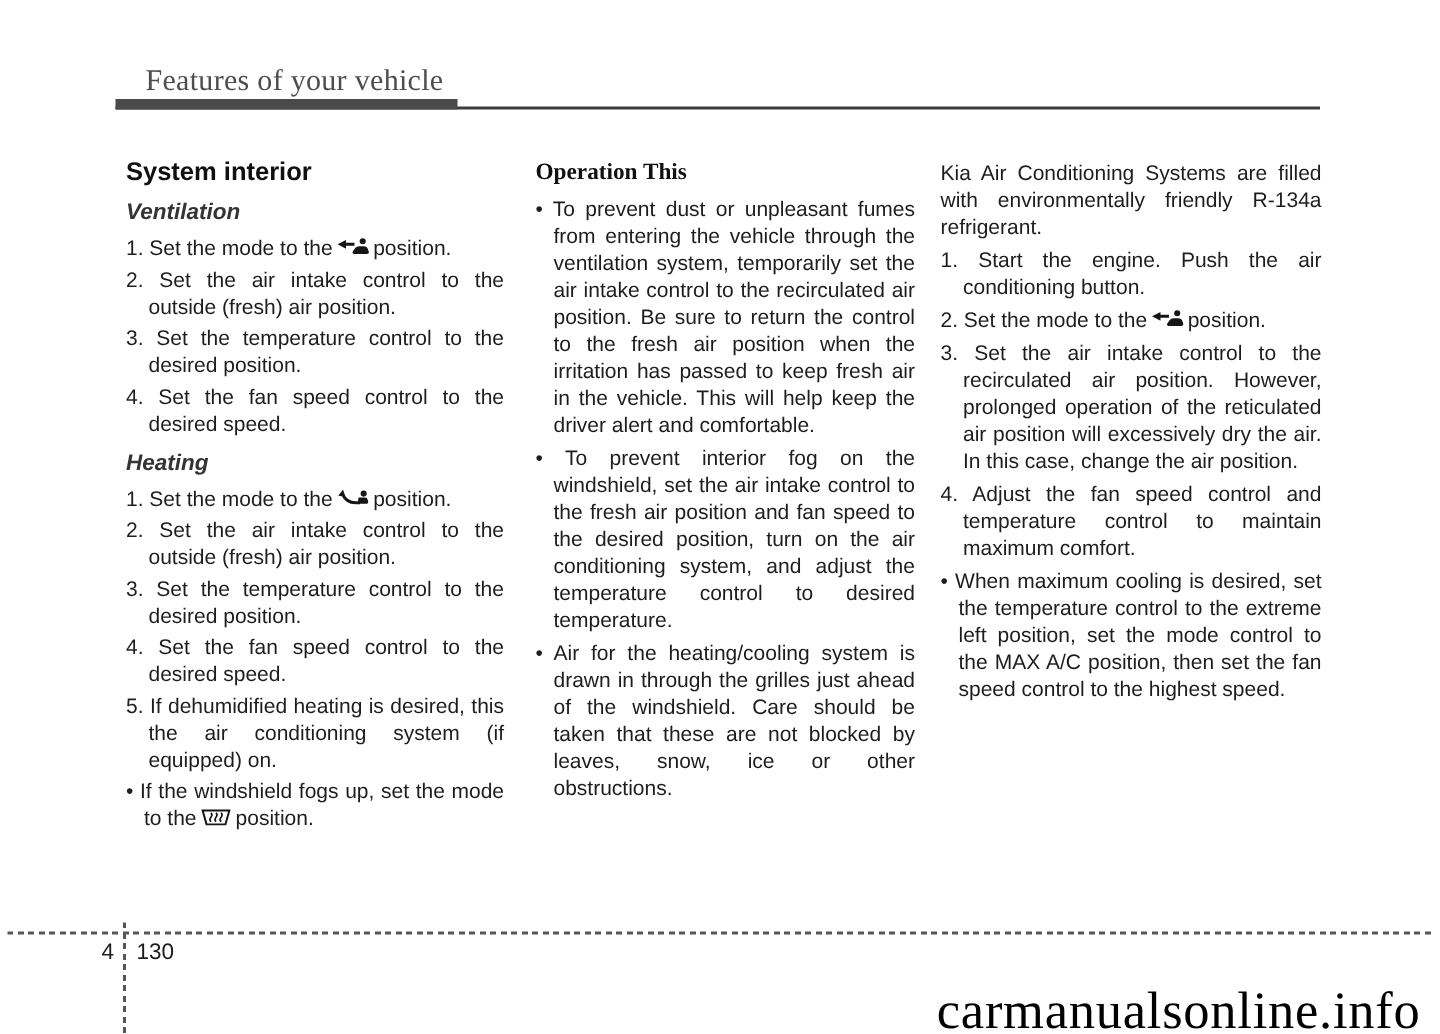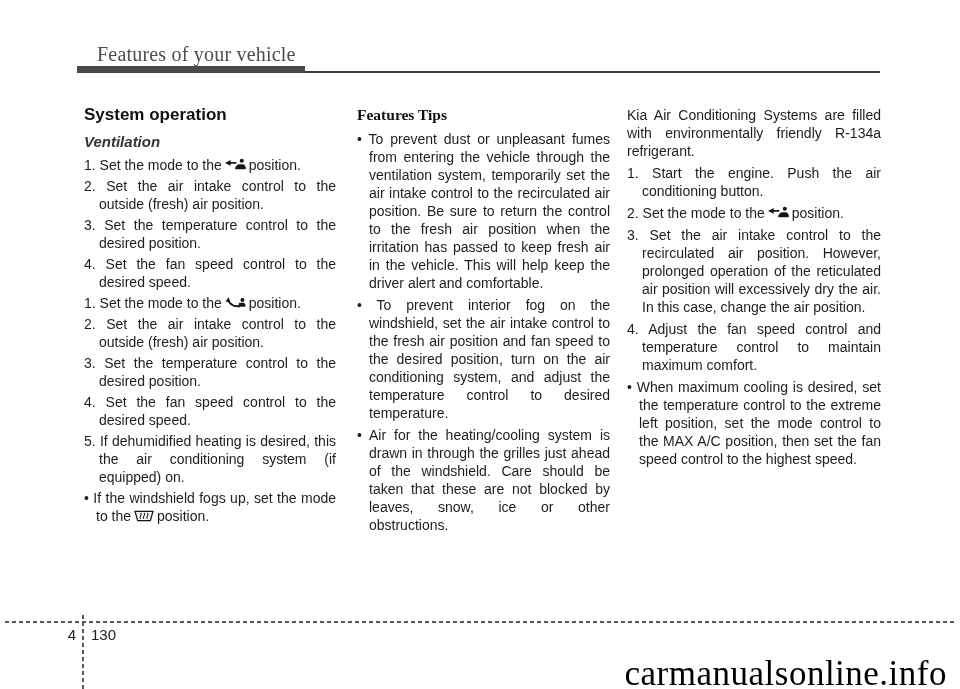--- a/index.html
+++ b/index.html
@@ -45,21 +45,21 @@
 </head>
 <body>
 
 <div class="page">
 
   <div class="header-title">Features of your vehicle</div>
   <div class="bar-thin"></div>
   <div class="bar-thick"></div>
 
   <div class="col" id="col-left">
-    <div class="h-main">System operation</div>
+    <div class="h-main">System interior</div>
 
     <div class="h-sub">Ventilation</div>
 
     <div class="item">
       <span>1.</span>
       <span>Set the mode to the</span><span class="ic"><svg width="21" height="13" viewBox="0 0 26 16" fill="#161616">
             <path d="M0 6 L7 2.4 V4.8 H14 V7.2 H7 V9.6 Z"></path>
             <circle cx="20.8" cy="3.4" r="2.5"></circle>
             <path d="M14.5 9.2 Q15.5 7.6 18 7.6 L21.5 7.6 Q24.5 7.6 25.3 10.4 L26 12.6 Q26 14 24 14 L13.6 14 Q12 14 12.6 12 Z"></path>
           </svg></span><span>position.</span>
@@ -70,20 +70,21 @@
     </div>
     <div class="item">
       <span>3.</span>
       <span>Set the temperature control to the desired position.</span>
     </div>
     <div class="item">
       <span>4.</span>
       <span>Set the fan speed control to the desired speed.</span>
     </div>
 
+    <div class="h-sub gap">Heating</div>
 
     <div class="item">
       <span>1.</span>
       <span>Set the mode to the</span><span class="ic"><svg width="21" height="13" viewBox="0 0 26 16" fill="#161616">
             <path d="M4.6 1.6 L0.6 6.8 L6.4 7.6 Z"></path>
             <path d="M4 5 Q7 12.4 15 12.6 L18.6 12.6" fill="none" stroke="#161616" stroke-width="2.4"></path>
             <circle cx="21.6" cy="5" r="2.5"></circle>
             <path d="M17.4 8.2 L22.6 8.2 Q24.6 8.2 25 10.2 L25.4 12 Q25.6 13.4 24 13.4 L16.6 13.4 Z"></path>
           </svg></span><span>position.</span>
     </div>
@@ -108,21 +109,21 @@
       <span>If the windshield fogs up, set the mode to the</span><span class="ic"><svg width="20" height="13" viewBox="0 0 26 16">
             <path d="M4.8 14.6 L1.4 2.6 L24.6 2.6 L21.2 14.6 Z" fill="none" stroke="#161616" stroke-width="1.7"></path>
             <path d="M8.6 12.4 Q6.8 10.4 8.6 8.4 Q10.4 6.4 8.6 4.6" fill="none" stroke="#161616" stroke-width="1.4"></path>
             <path d="M13 12.4 Q11.2 10.4 13 8.4 Q14.8 6.4 13 4.6" fill="none" stroke="#161616" stroke-width="1.4"></path>
             <path d="M17.4 12.4 Q15.6 10.4 17.4 8.4 Q19.2 6.4 17.4 4.6" fill="none" stroke="#161616" stroke-width="1.4"></path>
           </svg></span><span>position.</span>
     </div>
   </div>
 
   <div class="col" id="col-mid">
-    <div class="h-tips">Features Tips</div>
+    <div class="h-tips">Operation This</div>
     <div class="item bul">
       <span>•</span>
       <span>To prevent dust or unpleasant fumes from entering the vehicle through the ventilation system, temporarily set the air intake control to the recirculated air position. Be sure to return the control to the fresh air position when the irritation has passed to keep fresh air in the vehicle. This will help keep the driver alert and comfortable.</span>
     </div>
     <div class="item bul">
       <span>•</span>
       <span>To prevent interior fog on the windshield, set the air intake control to the fresh air position and fan speed to the desired position, turn on the air conditioning system, and adjust the temperature control to desired temperature.</span>
     </div>
     <div class="item bul">
       <span>•</span>

